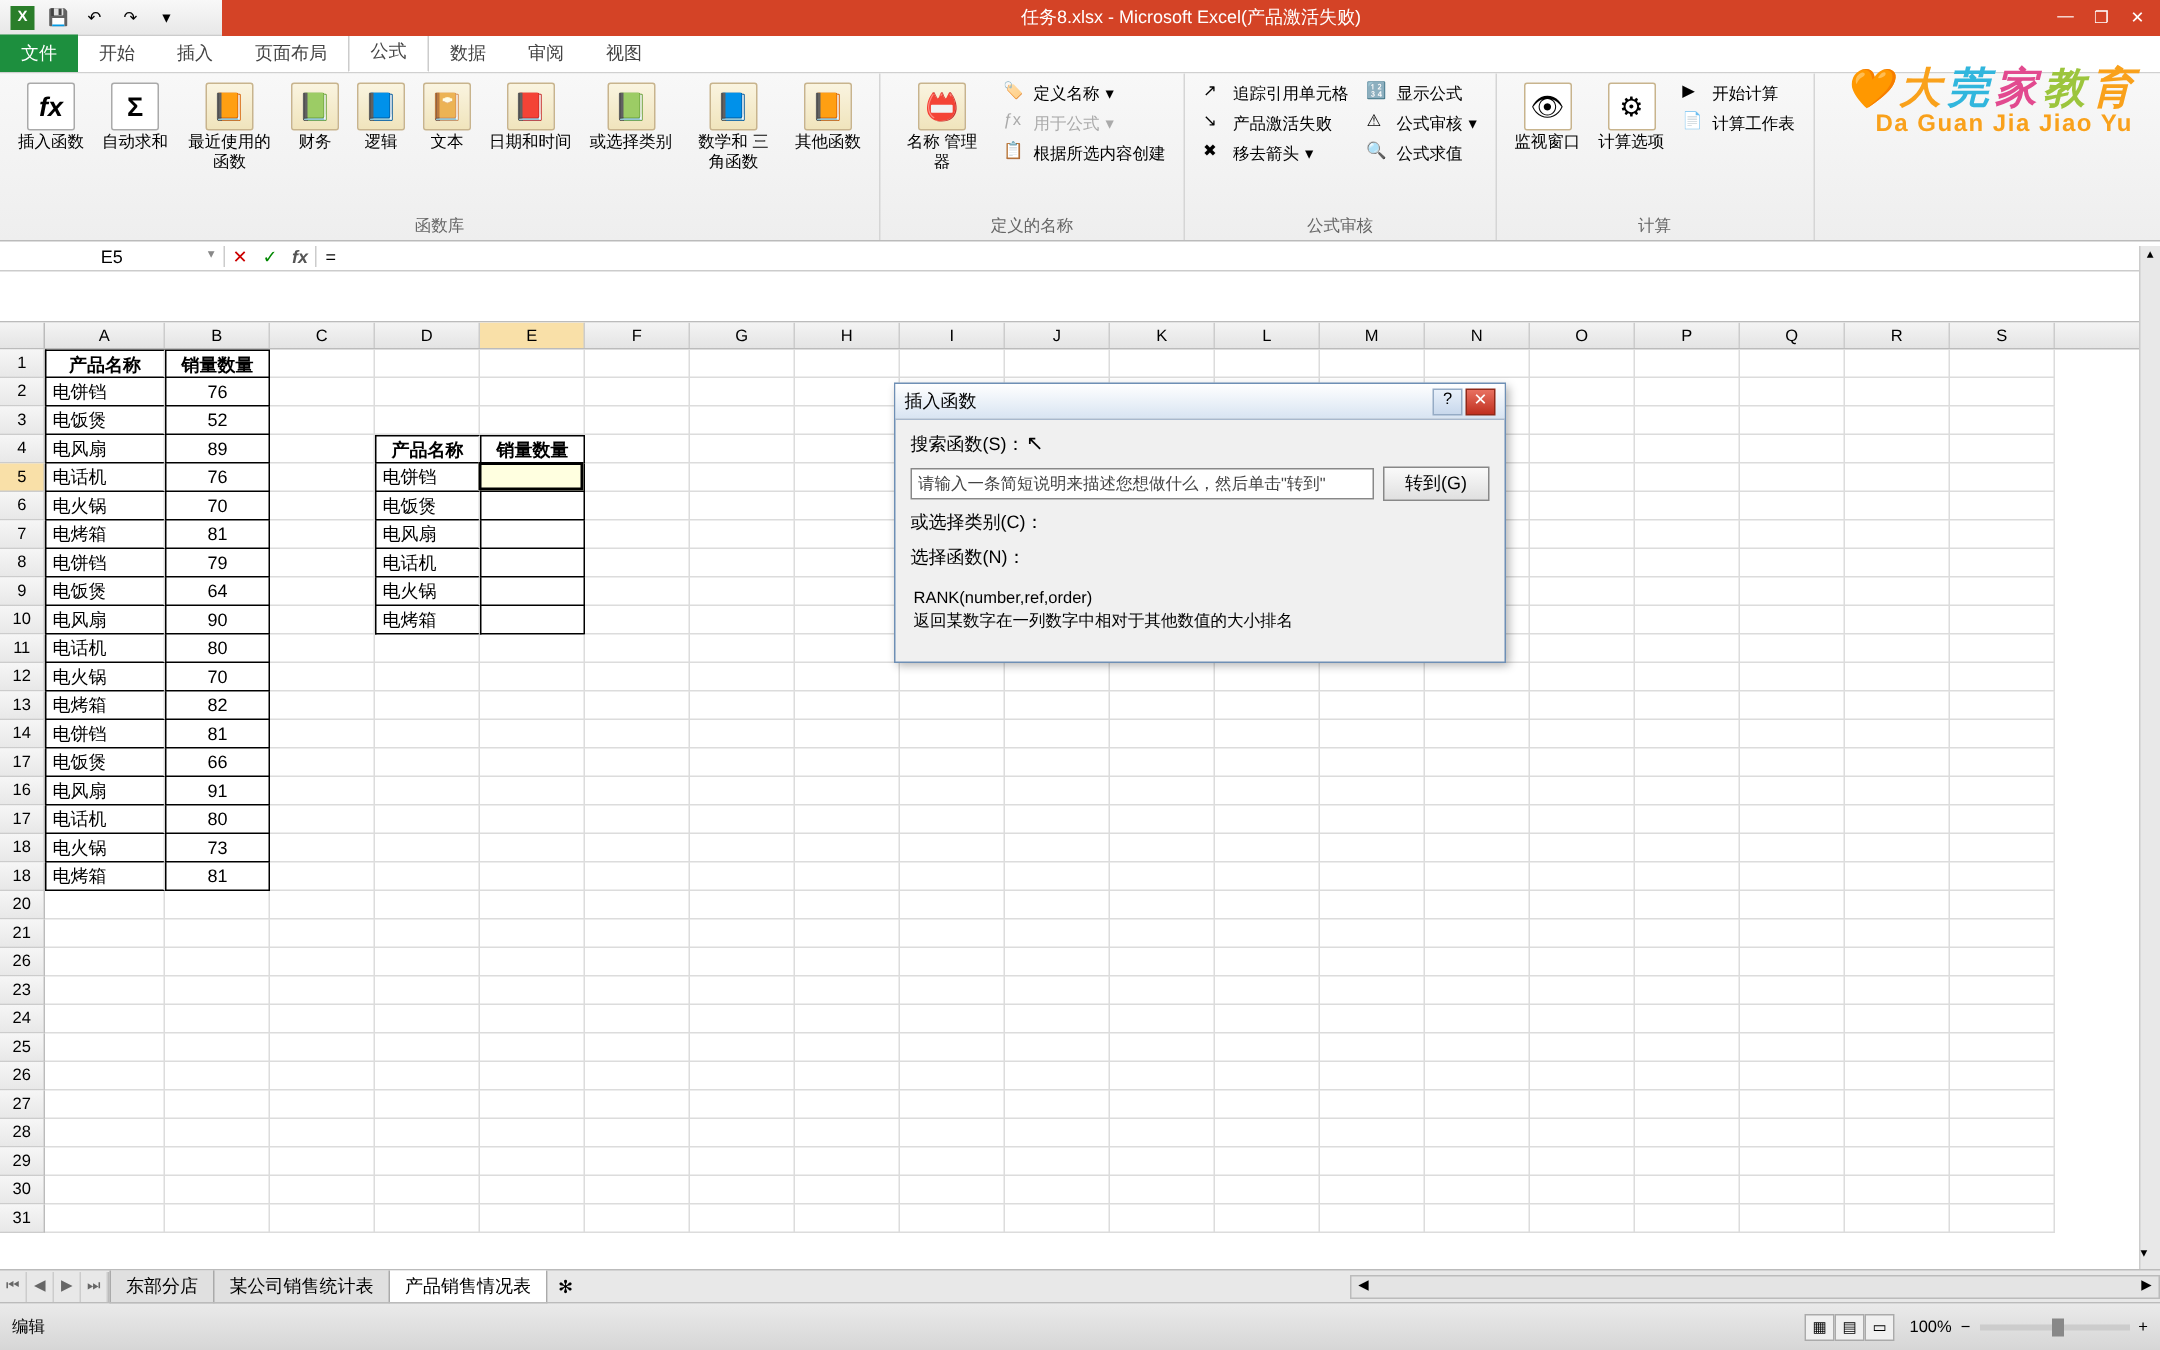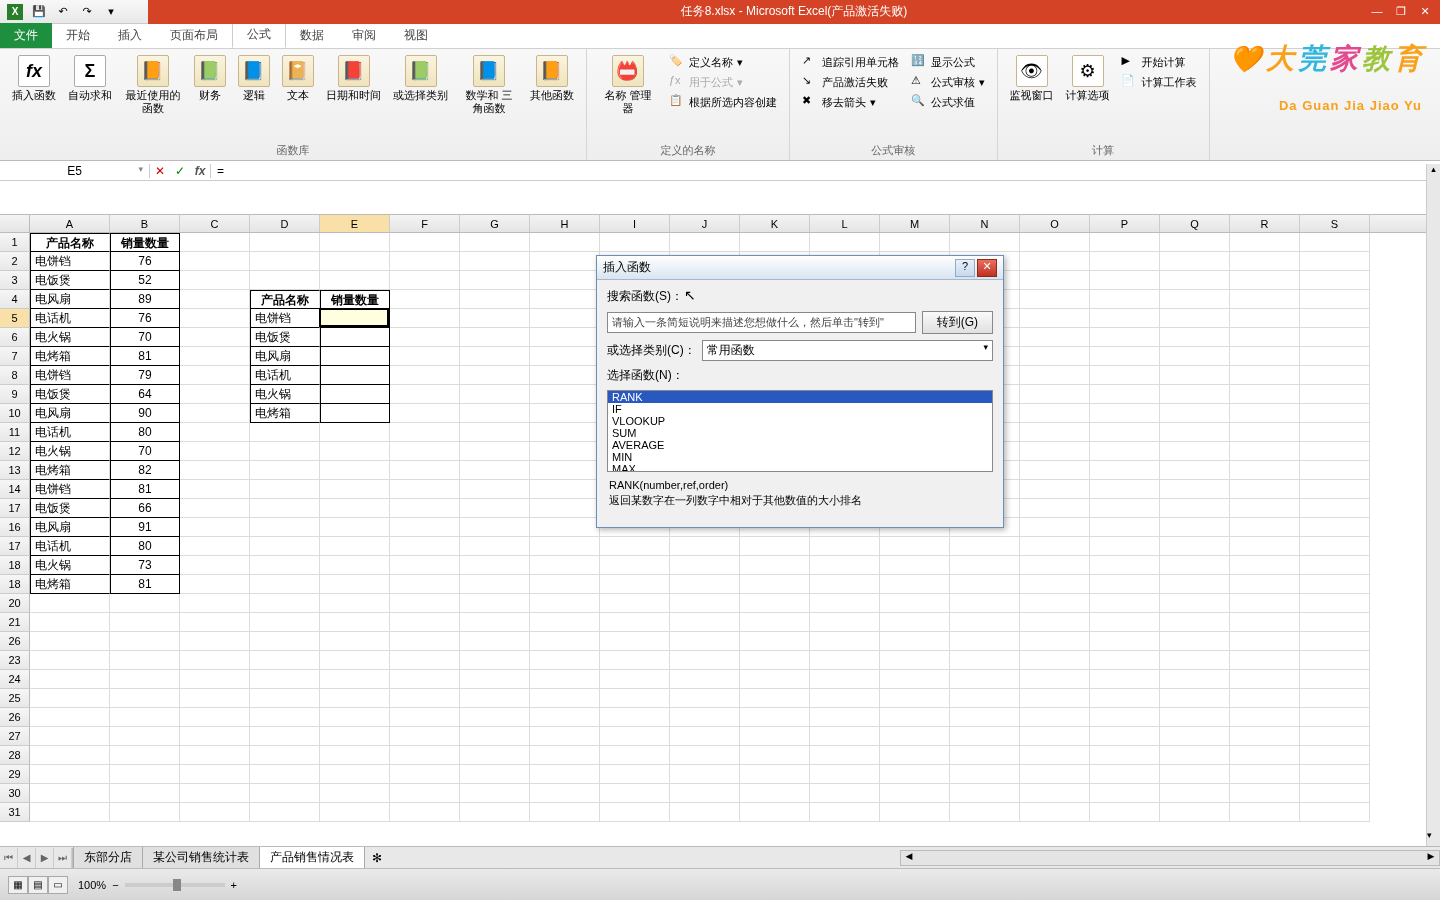--- a/index.html
+++ b/index.html
@@ -28,21 +28,21 @@
 .rbtn { display: flex; flex-direction: column; align-items: center; justify-content: flex-start; padding: 2px 4px; cursor: pointer; min-width: 40px; }
 .rbtn .ric { width: 32px; height: 32px; margin-bottom: 2px; border: 1px solid #c8b48d; background: linear-gradient(#faf4e0,#f0e4bc); border-radius: 2px; display: flex; align-items: center; justify-content: center; font-size: 18px; }
 .rbtn .rtxt { font-size: 11px; text-align: center; line-height: 1.2; max-width: 58px; }
 .rlist { display: flex; flex-direction: column; gap: 2px; }
 .rlist-item { display: flex; align-items: center; gap: 4px; font-size: 11px; padding: 1px 4px; cursor: pointer; }
 .rlist-item .sic { width: 16px; height: 16px; display: inline-block; }
 
 
 .logo { position: absolute; right: 18px; top: 40px; font-size: 28px; font-weight: bold; font-style: italic; display: flex; align-items: center; gap: 4px; }
 .logo .c1{color:#f9a11b}.logo .c2{color:#31b6dd}.logo .c3{color:#e24a8f}.logo .c4{color:#9cc53d}
-.logo .sub{ font-size: 13px; font-style: normal; color: #f9a11b; position: absolute; right: 0; top: 34px; letter-spacing: 1px; margin-top: 24px;}
+.logo .sub{ font-size: 16px; font-style: normal; color: #f9a11b; position: absolute; right: 0; top: 34px; letter-spacing: 1px;}
 
 
 .fbar-row { height: 20px; border-bottom: 1px solid #ccc; display: flex; align-items: center; font-size: 12px; }
 .namebox { width: 150px; border-right: 1px solid #ccc; text-align: center; font-size: 12px; position: relative; }
 .namebox::after { content: "▾"; position: absolute; right: 6px; font-size: 9px; color: #888; }
 .fbar-btns { display: flex; border-right: 1px solid #ccc; }
 .fbar-btns span { width: 20px; text-align: center; cursor: pointer; color: #555; }
 .fx { font-style: italic; font-weight: bold; }
 .formula-cell { flex: 1; padding: 0 6px; }
 .fbar-expand { width: 18px; text-align: center; cursor: pointer; color: #888; }
@@ -1010,33 +1010,23 @@
   <div class="dlg-body">
     <div class="dlg-row">
         <span>搜索函数(S)：</span>
       </div>
     <div class="dlg-row">
       <div class="dlg-search">请输入一条简短说明来描述您想做什么，然后单击"转到"</div>
       <button class="dlg-btn">转到(G)</button>
     </div>
     <div class="dlg-row">
       <span>或选择类别(C)：</span>
-      <div class="dlg-select">常用函数</div>
     </div>
     <div class="dlg-row">
         <span>选择函数(N)：</span>
-      </div>
-    <div class="dlg-list" id="func-list">
-        <div class="sel">RANK</div>
-        <div>IF</div>
-        <div>VLOOKUP</div>
-        <div>SUM</div>
-        <div>AVERAGE</div>
-        <div>MIN</div>
-        <div>MAX</div>
       </div>
     <div class="dlg-desc">
       <div class="sig">RANK(number,ref,order)</div>
       <div>返回某数字在一列数字中相对于其他数值的大小排名</div>
     </div>
   </div>
 </div>
 
 <div class="cursor-img">↖</div>
 
@@ -1053,20 +1043,21 @@
   <div class="stab-new">✻</div>
   <div class="hscroll">
       <div class="hscroll-track">
         <span>◀</span>
         <span style="margin-left:auto">▶</span>
       </div>
     </div>
 </div>
 
 <div class="statusbar">
+  <div class="left">编辑</div>
   <div class="view-btns">
     <span>▦</span>
     <span>▤</span>
     <span>▭</span>
   </div>
   <div class="zoom">
     <span>100%</span>
     <span>−</span>
     <div class="zoom-slider"></div>
     <span>+</span>

